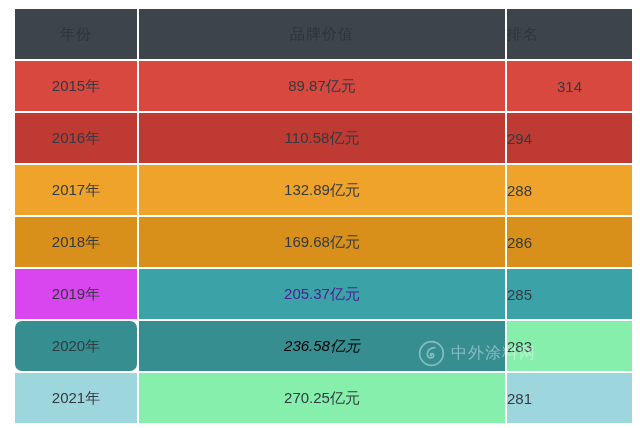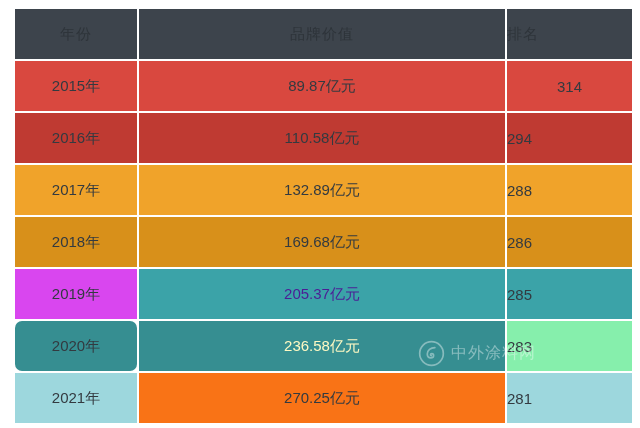--- a/index.html
+++ b/index.html
@@ -139,26 +139,26 @@
         <td class="c-value" style="background: rgb(216, 144, 26); color: rgb(51, 58, 64);">169.68亿元</td>
         <td class="c-rank" style="background: rgb(216, 144, 26); color: rgb(51, 58, 64);">286</td>
       </tr>
       <tr class="band-teal-light">
         <td class="c-year" style="background: #d946ef; color: rgb(51, 58, 64);">2019年</td>
         <td class="c-value" style="background: rgb(59, 163, 168); color: #4c1d95;">205.37亿元</td>
         <td class="c-rank" style="background: rgb(59, 163, 168); color: rgb(51, 58, 64);">285</td>
       </tr>
       <tr class="band-teal-dark">
         <td class="c-year" style="background: rgb(54, 142, 145); color: rgb(51, 58, 64); border-radius: 7px;">2020年</td>
-        <td class="c-value" style="background: rgb(54, 142, 145); color: #fef9c3;">236.58亿元</td>
+        <td class="c-value" style="background: rgb(54, 142, 145); color: #000000; font-style: italic;">236.58亿元</td>
         <td class="c-rank" style="background: #86efac; color: rgb(51, 58, 64);">283</td>
       </tr>
       <tr class="band-teal-pale">
         <td class="c-year" style="background: rgb(157, 215, 221); color: rgb(51, 58, 64);">2021年</td>
-        <td class="c-value" style="background: #f97316; color: rgb(51, 58, 64);">270.25亿元</td>
+        <td class="c-value" style="background: #86efac; color: rgb(51, 58, 64);">270.25亿元</td>
         <td class="c-rank" style="background: rgb(157, 215, 221); color: rgb(51, 58, 64);">281</td>
       </tr>
     </tbody>
   </table>
 </div>
 
 <div id="watermark">
   <span class="wm-logo">
     <svg width="27" height="27" viewBox="0 0 32 32" aria-hidden="true">
       <circle cx="16" cy="16" r="14" fill="none" stroke="#ffffff" stroke-width="2"></circle>

